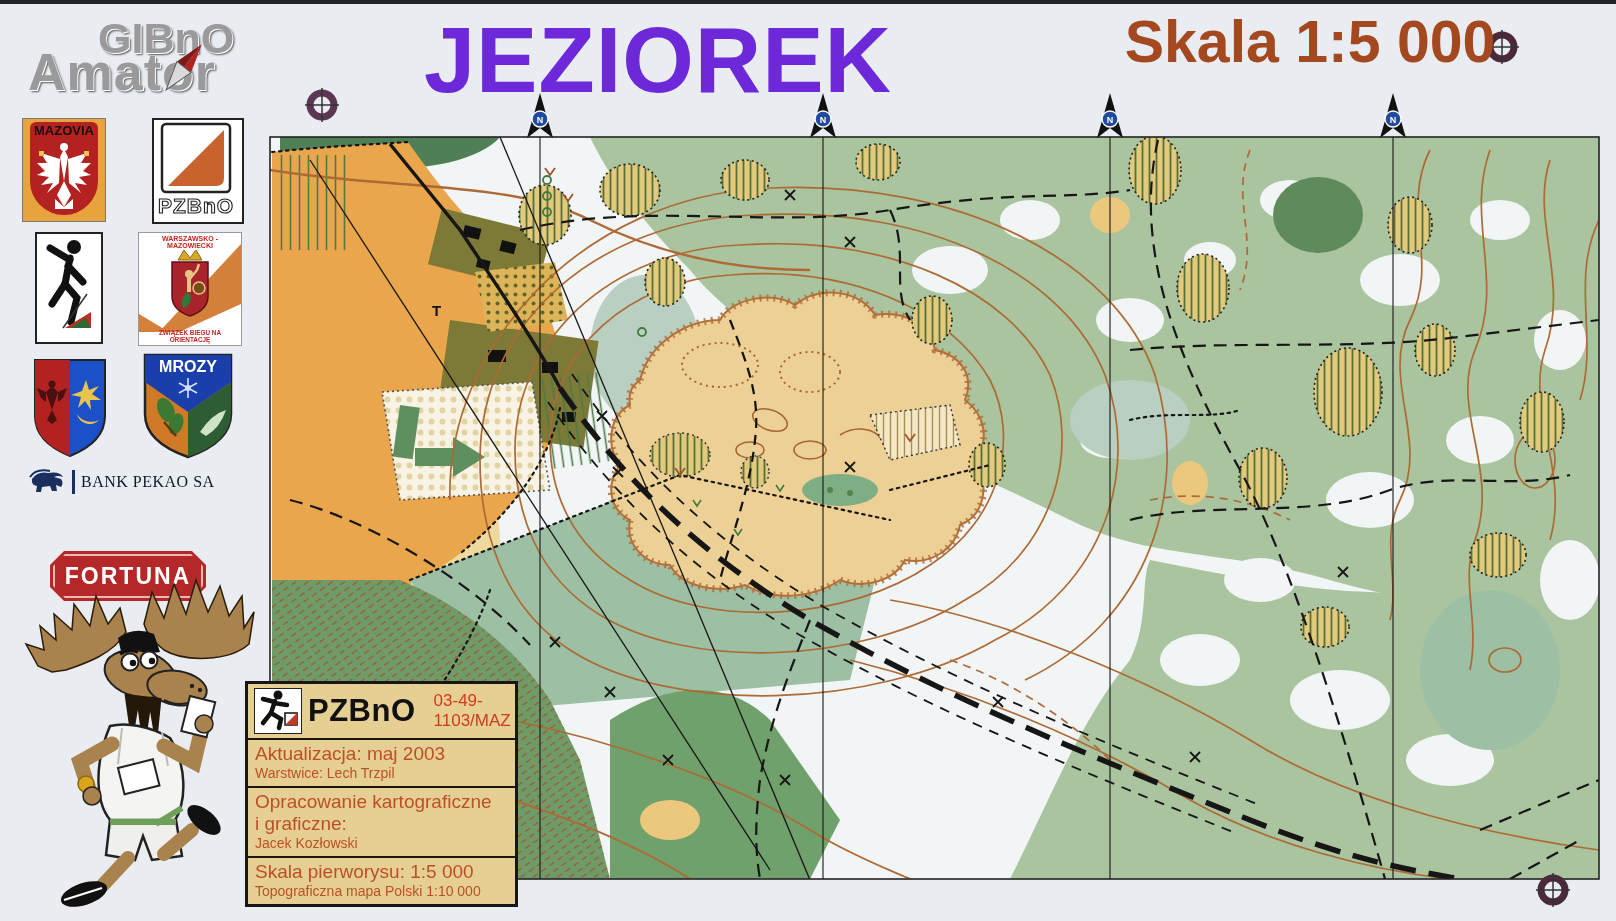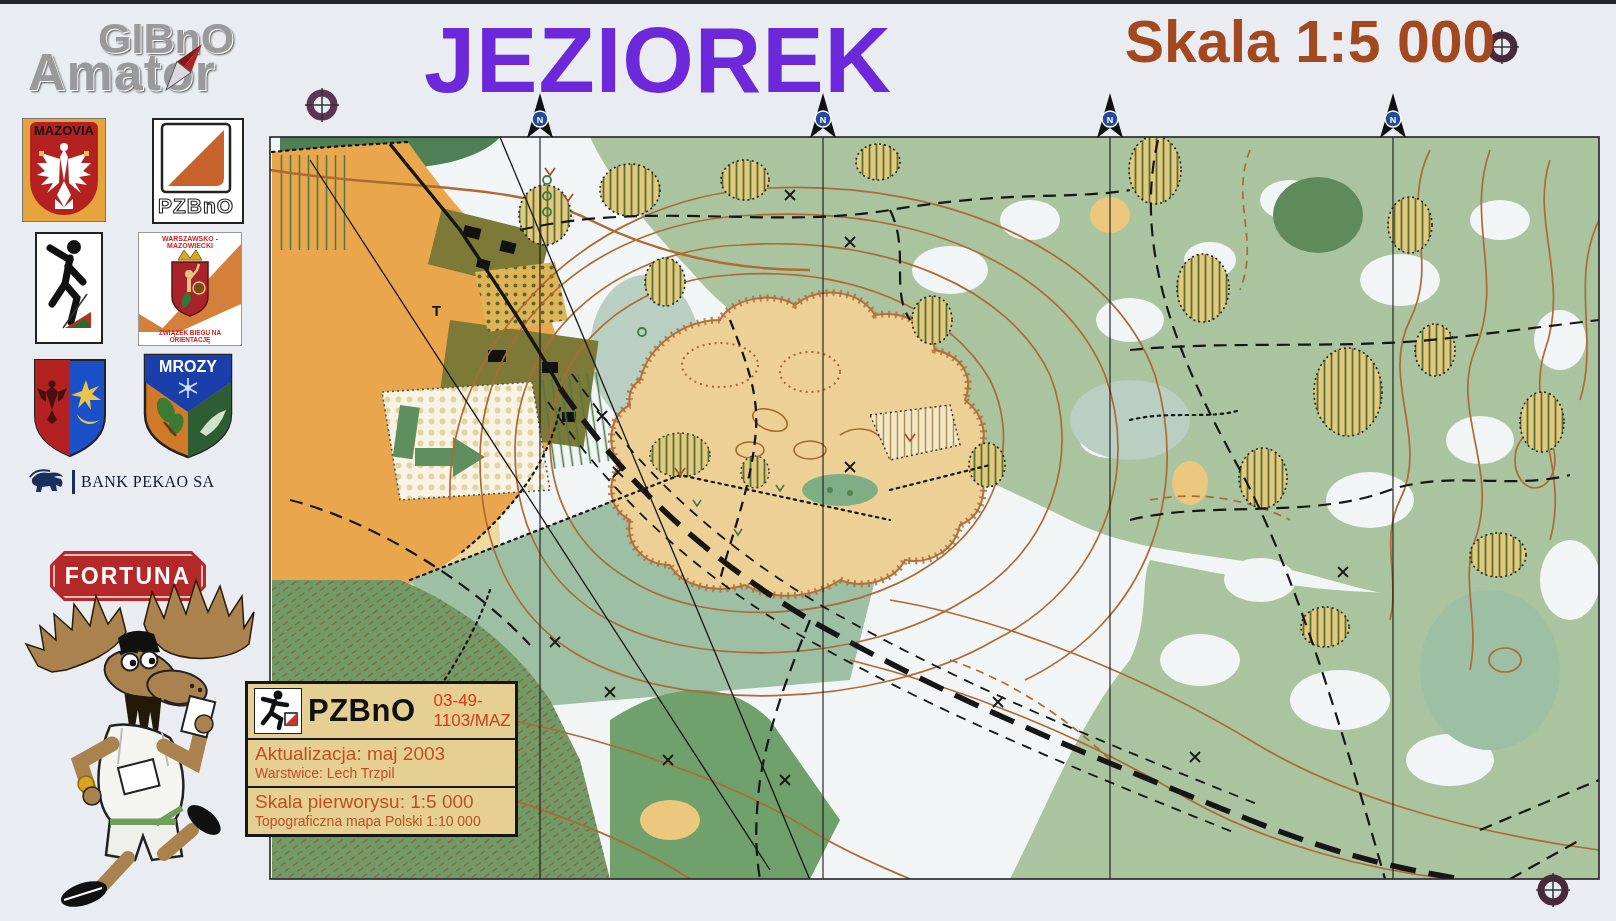--- a/index.html
+++ b/index.html
@@ -522,17 +522,22 @@
       </svg>
     </div>
     <div class="org">PZBnO</div>
     <div class="code">03-49-1103/MAZ</div>
   </div>
   <div class="row">
     <div class="big">Aktualizacja: maj 2003</div>
     <div class="sm">Warstwice: Lech Trzpil</div>
   </div>
   <div class="row">
+    <div class="big">Opracowanie kartograficzne</div>
+    <div class="big">i graficzne:</div>
+    <div class="sm">Jacek Kozłowski</div>
+  </div>
+  <div class="row">
     <div class="big">Skala pierworysu: 1:5 000</div>
     <div class="sm">Topograficzna mapa Polski 1:10 000</div>
 
   </div>
 </div>
 
 </body></html>

